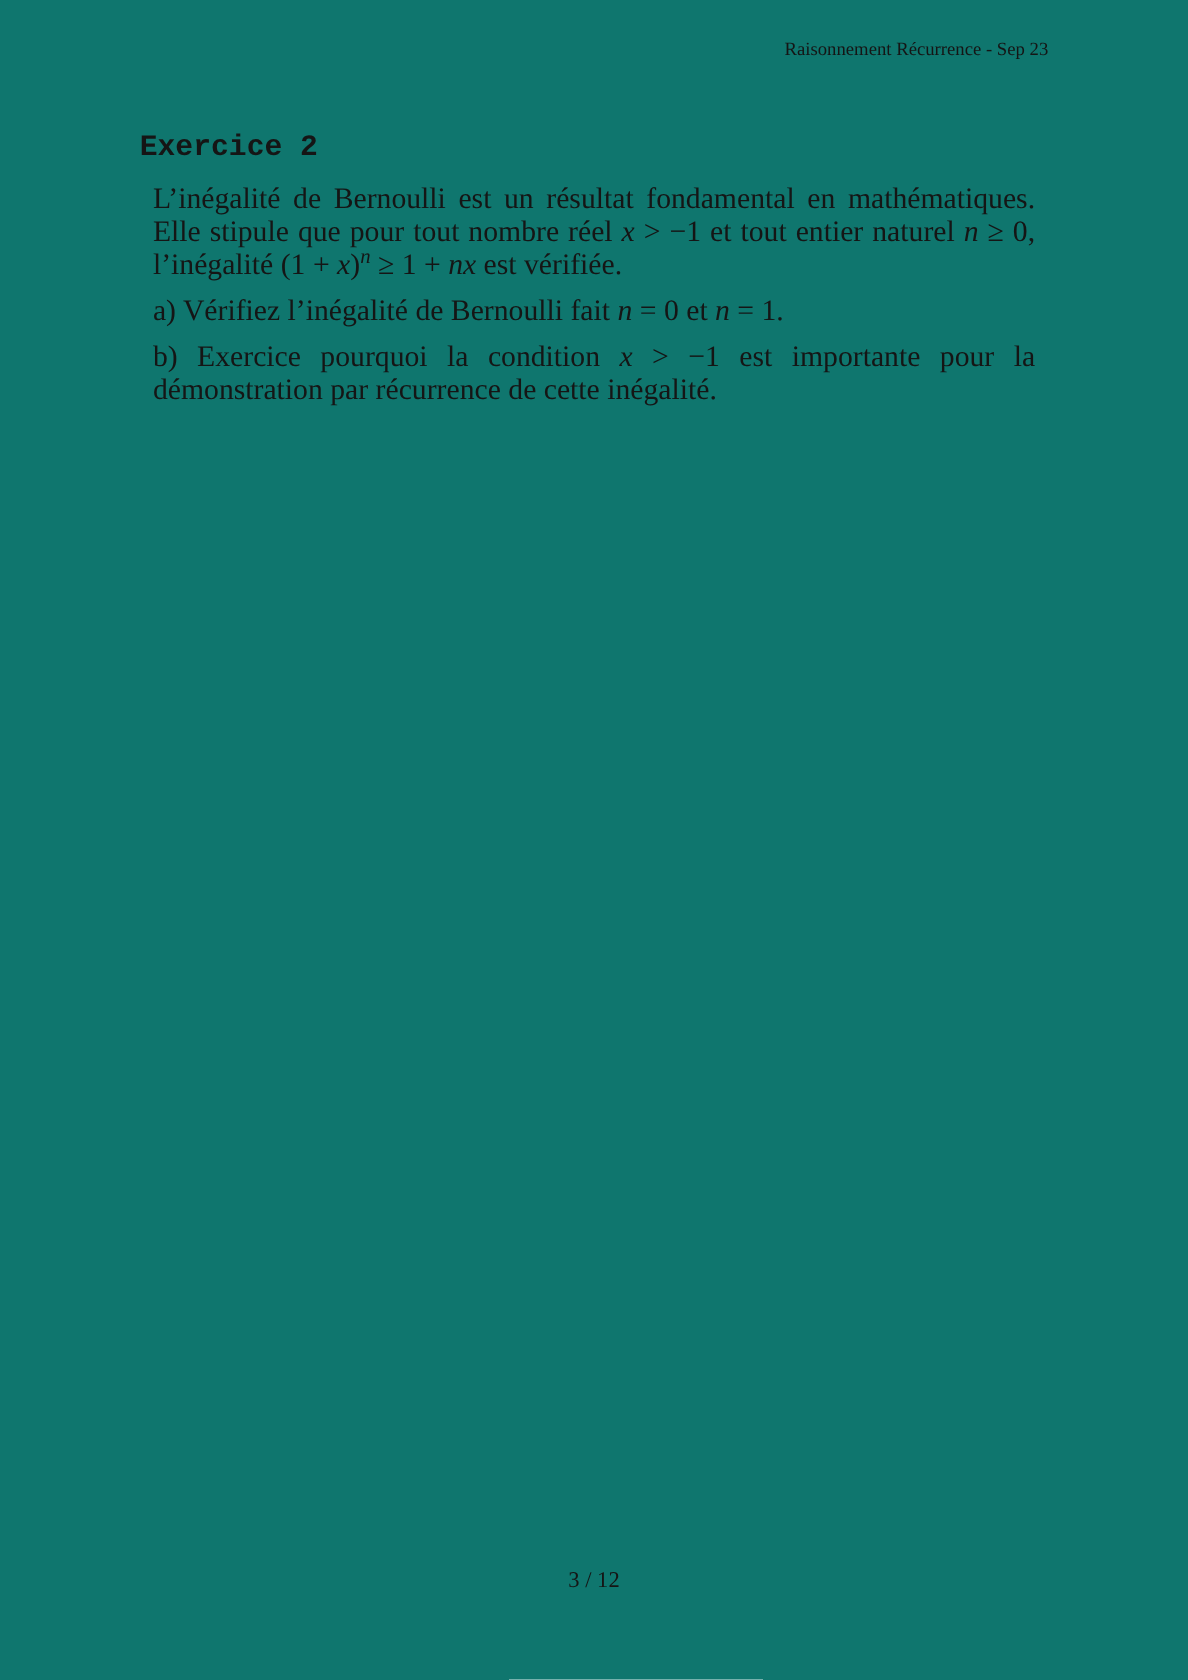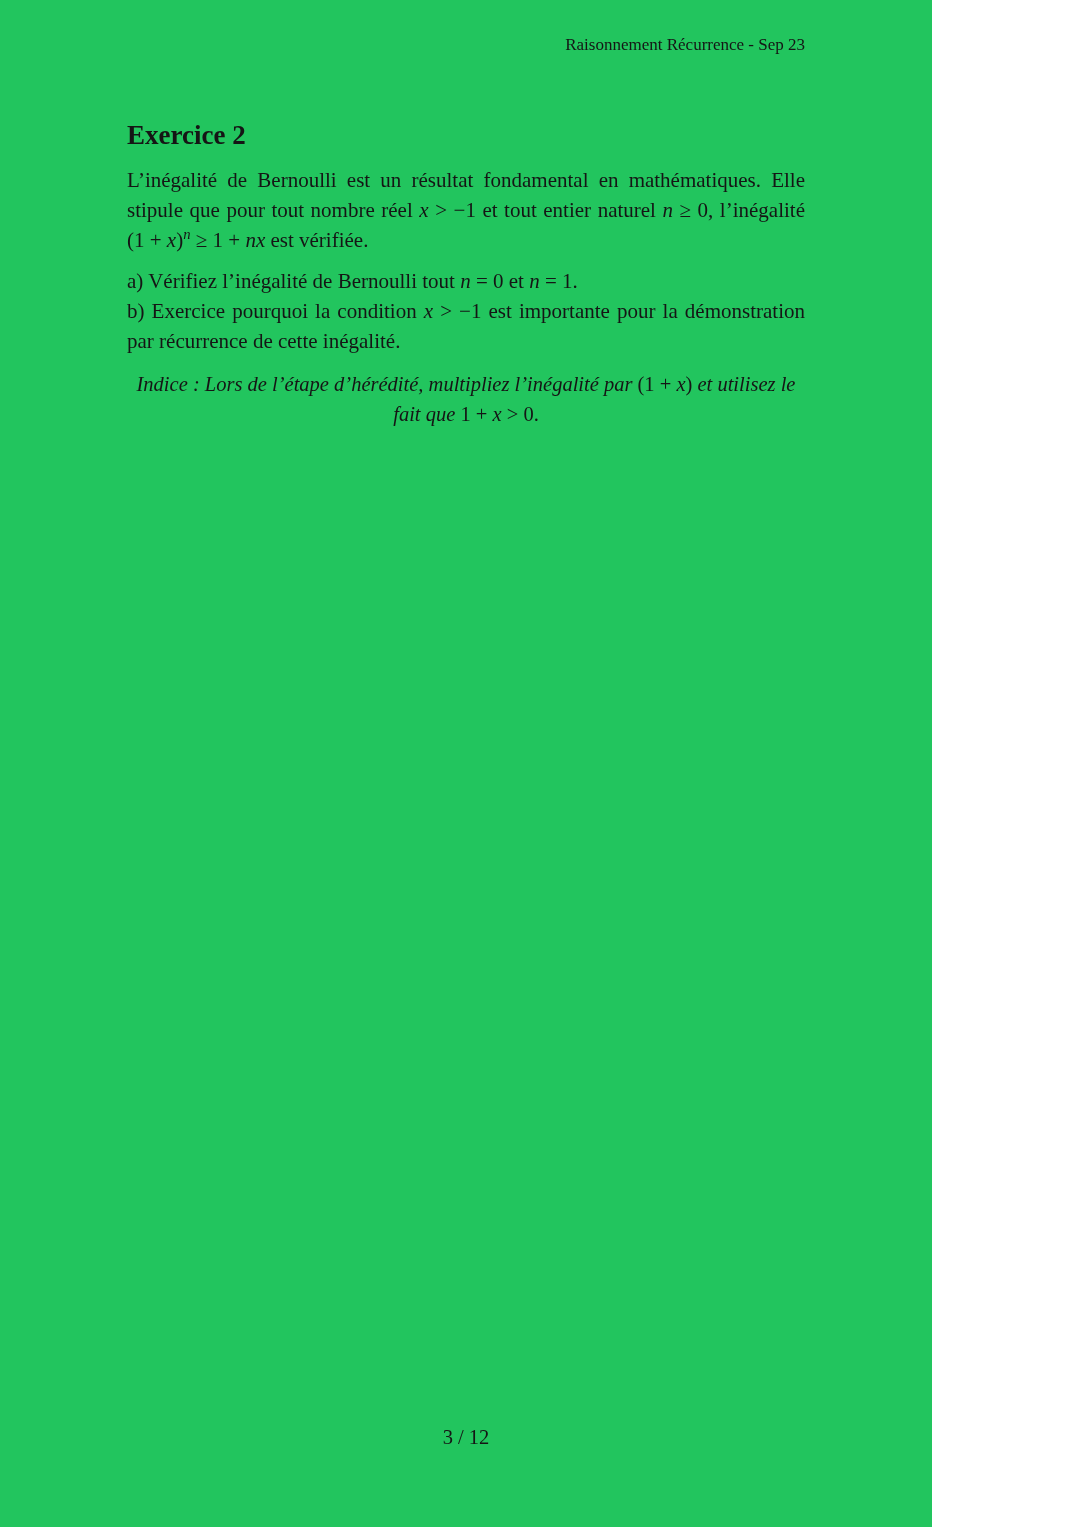--- a/index.html
+++ b/index.html
@@ -1,20 +1,20 @@
 <!DOCTYPE html>
 <html><head>
 <meta charset="utf-8">
 <style>
   html, body { margin: 0; padding: 0; background: #ffffff; }
   .page {
     position: relative;
-    width: 932px;
+    width: 1080px;
     height: 1527px;
-    background: #22c55e;
+    background: #0f766e;
     font-family: "Liberation Serif", "DejaVu Serif", serif;
     color: #151515;
     overflow: hidden;
   }
   .header {
     position: absolute;
     top: 34px;
     left: 127px;
     right: 127px;
     text-align: right;
@@ -25,26 +25,27 @@
     position: absolute;
     top: 119px;
     left: 127px;
     right: 127px;
   }
   .title {
     font-size: 27px;
     line-height: 33px;
     font-weight: 700;
     margin: 0 0 13px 0;
+    font-family: Liberation Mono, monospace;
   }
   .body {
-    font-size: 21px;
+    font-size: 27px;
     line-height: 30px;
     text-align: justify;
-    margin: 0;
+    margin: 12px;
   }
   .items { margin-top: 11px; }
   .hint {
     margin: 13px 0 0 0;
     font-size: 20.5px;
     line-height: 30px;
     font-style: italic;
     text-align: center;
   }
   .footer {
@@ -70,23 +71,22 @@
 
   <div class="header">Raisonnement Récurrence - Sep 23</div>
 
   <div class="main">
 
     <h1 class="title">Exercice 2</h1>
 
     <p class="body"><span>L’inégalité de Bernoulli est un résultat fondamental en mathématiques. Elle stipule que pour tout nombre réel </span><span class="i">x</span><span> &gt; −1 et tout entier naturel </span><span class="i">n</span><span> ≥ 0, l’inégalité (1 + </span><span class="i">x</span><span>)</span><span class="sup">n</span><span> ≥ 1 + </span><span class="i">nx</span><span> est vérifiée.</span></p>
 
     <div class="items">
-      <p class="body"><span>a) </span><span class="b">Vérifiez</span><span> l’inégalité de Bernoulli tout </span><span class="i">n</span><span> = 0 et </span><span class="i">n</span><span> = 1.</span></p>
+      <p class="body"><span>a) </span><span class="b">Vérifiez</span><span> l’inégalité de Bernoulli fait </span><span class="i">n</span><span> = 0 et </span><span class="i">n</span><span> = 1.</span></p>
       <p class="body"><span>b) </span><span class="b">Exercice</span><span> pourquoi la condition </span><span class="i">x</span><span> &gt; −1 est importante pour la démonstration par récurrence de cette inégalité.</span></p>
     </div>
 
-    <p class="hint"><span>Indice : Lors de l’étape d’hérédité, multipliez l’inégalité par </span><span class="u">(1 + </span><span>x</span><span class="u">)</span><span> et utilisez le fait que </span><span class="u">1 + </span><span>x</span><span class="u"> &gt; 0.</span></p>
 
   </div>
 
   <div class="footer">3 / 12</div>
 
 </div>
 
 </body></html>

